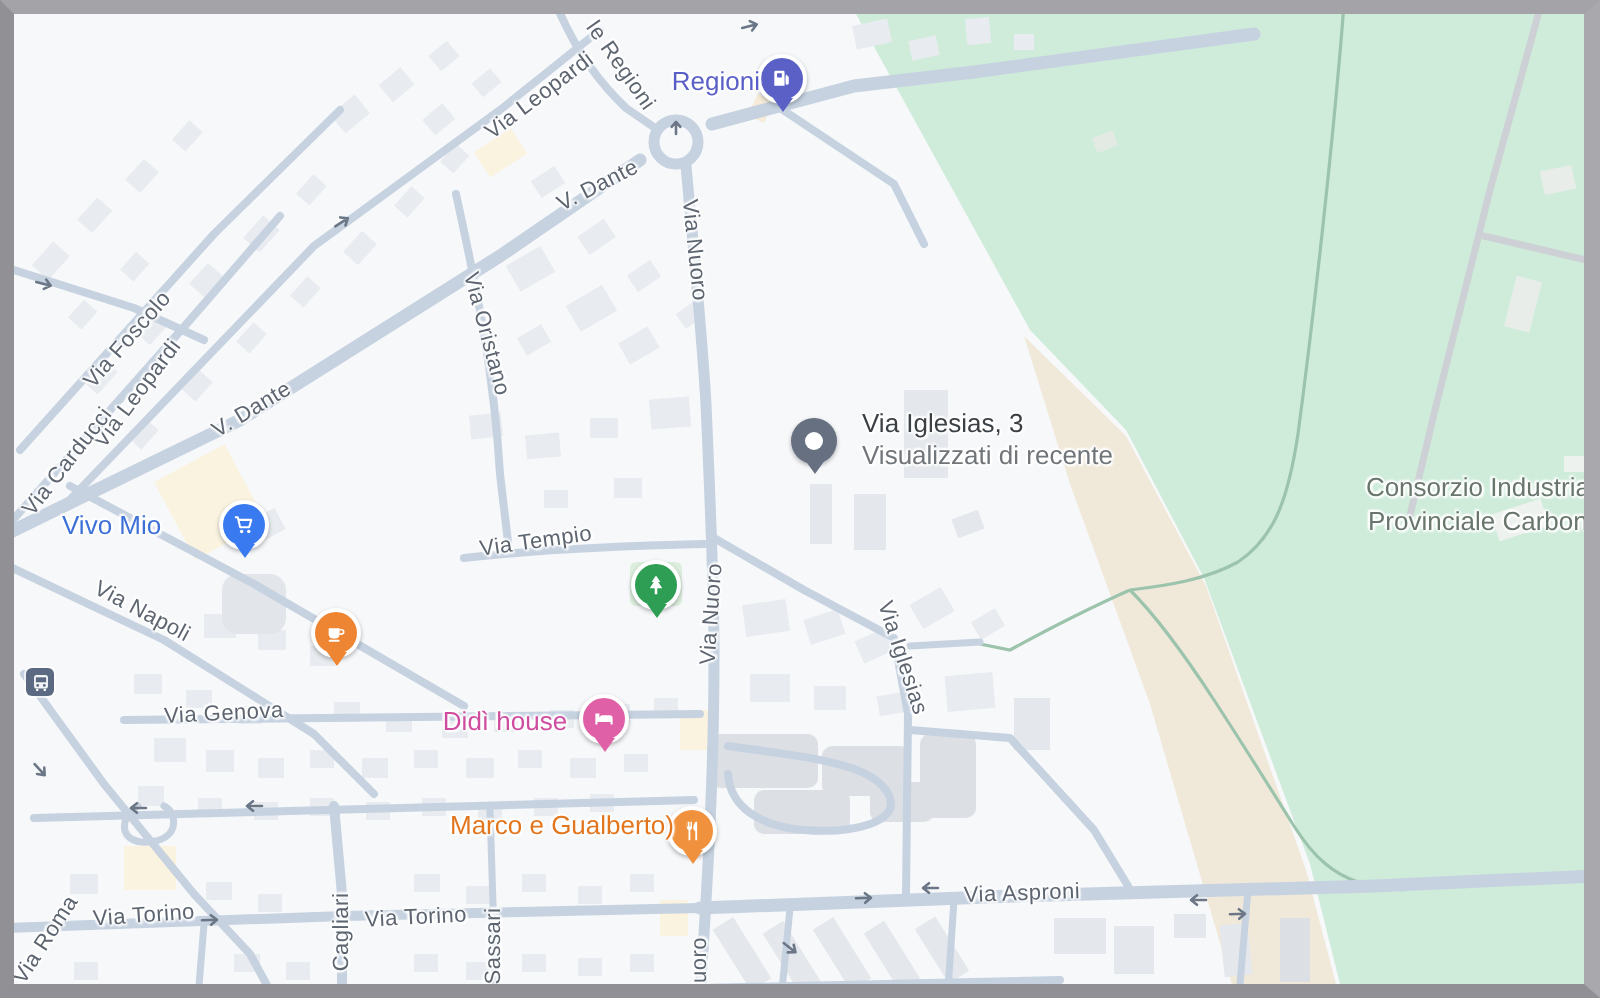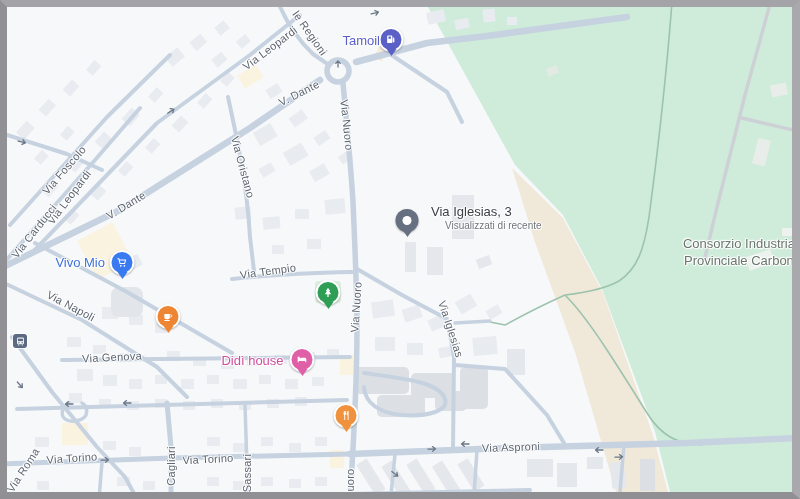--- a/index.html
+++ b/index.html
@@ -21,21 +21,21 @@
   .tail{position:absolute;left:7.5px;top:22px;width:0;height:0;
         border:5px solid transparent;border-top:7px solid currentColor;}
   .pin-recent{position:absolute;left:0;top:0;width:23px;height:23px;border-radius:50%;
         background:#667080;box-shadow:0 1px 2px rgba(60,64,67,.4);}
   .pin-recent::after{content:"";position:absolute;left:7px;top:7px;width:9px;height:9px;
         border-radius:50%;background:#fff;}
   .tail2{position:absolute;left:6.5px;top:21px;width:0;height:0;
         border:5px solid transparent;border-top:7px solid #667080;}
   .transit{position:absolute;width:14px;height:14px;border-radius:3px;background:#5b6a82;
         display:flex;align-items:center;justify-content:center;box-shadow:0 0 0 1px rgba(255,255,255,.7);}
-  .subt{font-size:10px;color:#70757a;margin-left:14px;}
+  .subt{font-size:13px;color:#70757a;}
 </style>
 </head>
 <body>
 
 <div class="frame">
 <div class="map">
 
   <svg class="base" width="785" height="485" viewBox="0 0 785 485">
     <rect x="0" y="0" width="785" height="485" fill="#f7f8fa"></rect>
     <polygon points="421,0 785,0 785,485 663,485 648,425 595,282 556,208 508,158" fill="#cfecdb"></polygon>
@@ -283,40 +283,40 @@
   </div>
 
   <div class="poi" style="left:384px;top:36px;color:#5b60c6">
     <div class="pin" style="background:#5b60c6">
       <svg viewBox="0 0 12 12" width="11" height="11">
             <path fill="#fff" d="M2.6 1.5h4a.8.8 0 0 1 .8.8v7.4H1.8V2.3a.8.8 0 0 1 .8-.8zM3.3 2.8v2.4h2.6V2.8zM8.2 3.4l1.5 1.5v3.3a.9.9 0 0 1-1.8.1V5.5"></path>
           </svg>
     </div>
         <div class="tail"></div>
   </div>
-  <div class="poilbl" style="left:325px;top:26px;width:48px;text-align:right;color:#5a5fc7">Tamoil</div>
+  <div class="poilbl" style="left:325px;top:26px;width:48px;text-align:right;color:#5a5fc7">Regioni</div>
 
   <div class="poi" style="left:401px;top:218px">
     <div class="pin-recent"></div>
         <div class="tail2"></div>
   </div>
   <div class="poilbl" style="left:424px;top:197px;color:#3b4045">Via Iglesias, 3</div>
   <div class="poilbl subt" style="left:424px;top:213px">Visualizzati di recente</div>
 
   <div class="poi" style="left:115px;top:259px;color:#3a7af0">
     <div class="pin" style="background:#3a7af0">
       <svg viewBox="0 0 12 12" width="11" height="11">
             <path fill="none" stroke="#fff" stroke-width="1.1" stroke-linejoin="round" d="M1 1.8h1.6l1.3 5.4h4.9l1.2-4H3.1"></path>
             <circle cx="4.7" cy="9.6" r=".95" fill="#fff"></circle>
             <circle cx="8.6" cy="9.6" r=".95" fill="#fff"></circle>
           </svg>
     </div>
         <div class="tail"></div>
   </div>
-  <div class="poilbl" style="left:34px;top:248px;width:64px;text-align:right;color:#3e71d8">Vivo Mio</div>
+  <div class="poilbl" style="left:24px;top:248px;width:64px;text-align:left;color:#3e71d8">Vivo Mio</div>
 
   <div class="poi" style="left:161px;top:313px;color:#ee8533">
     <div class="pin" style="background:#ee8533">
       <svg viewBox="0 0 12 12" width="11" height="11">
             <path fill="#fff" d="M2 3.4h6v3.3A2.3 2.3 0 0 1 5.7 9H4.3A2.3 2.3 0 0 1 2 6.7z"></path>
             <path fill="none" stroke="#fff" stroke-width=".9" d="M8 4.2h1a1.2 1.2 0 0 1 0 2.4H8"></path>
             <rect x="2" y="9.7" width="6" height="1.1" rx=".55" fill="#fff"></rect>
           </svg>
     </div>
         <div class="tail"></div>
@@ -344,20 +344,21 @@
 
   <div class="poi" style="left:339px;top:412px;color:#f0913d">
     <div class="pin" style="background:#f0913d">
       <svg viewBox="0 0 12 12" width="11" height="11">
             <path fill="#fff" d="M3.2 1v3.2c0 .55.36 1.02.9 1.2V11h1V5.4c.54-.18.9-.65.9-1.2V1h-.85v2.6h-.55V1h-.9v2.6h-.6V1zM8 1c-.8.8-1.3 2-1.3 3.2 0 1 .5 1.7 1.1 2V11h1V1z"></path>
           </svg>
     </div>
         <div class="tail"></div>
   </div>
   <div class="poilbl" style="left:202px;top:398px;width:128px;text-align:right;color:#e2761f;line-height:15px">
+    <div>Marco e Gualberto)</div>
   </div>
 
   <div class="transit" style="left:6px;top:327px">
     <svg viewBox="0 0 12 12" width="11" height="11">
           <rect x="2.2" y="1.6" width="7.6" height="7.4" rx="1.4" fill="#fff" opacity=".92"></rect>
           <rect x="3.2" y="2.9" width="5.6" height="2.7" fill="#5b6a82"></rect>
           <circle cx="4.2" cy="7.3" r=".75" fill="#5b6a82"></circle>
           <circle cx="7.8" cy="7.3" r=".75" fill="#5b6a82"></circle>
           <rect x="3.3" y="9.2" width="1.3" height="1.1" rx=".3" fill="#fff"></rect>
           <rect x="7.4" y="9.2" width="1.3" height="1.1" rx=".3" fill="#fff"></rect>

